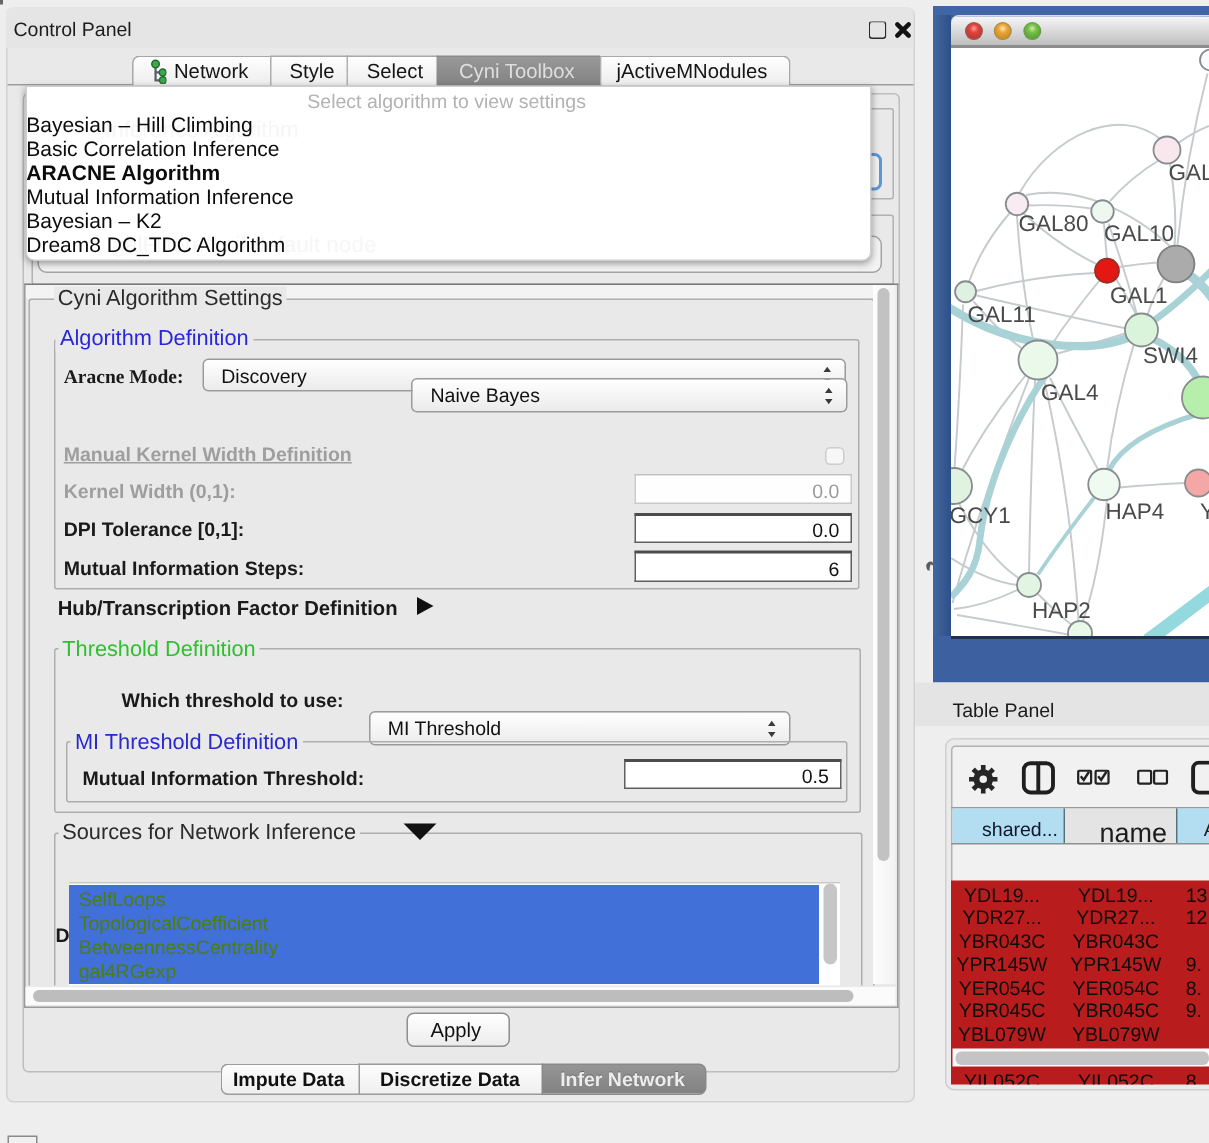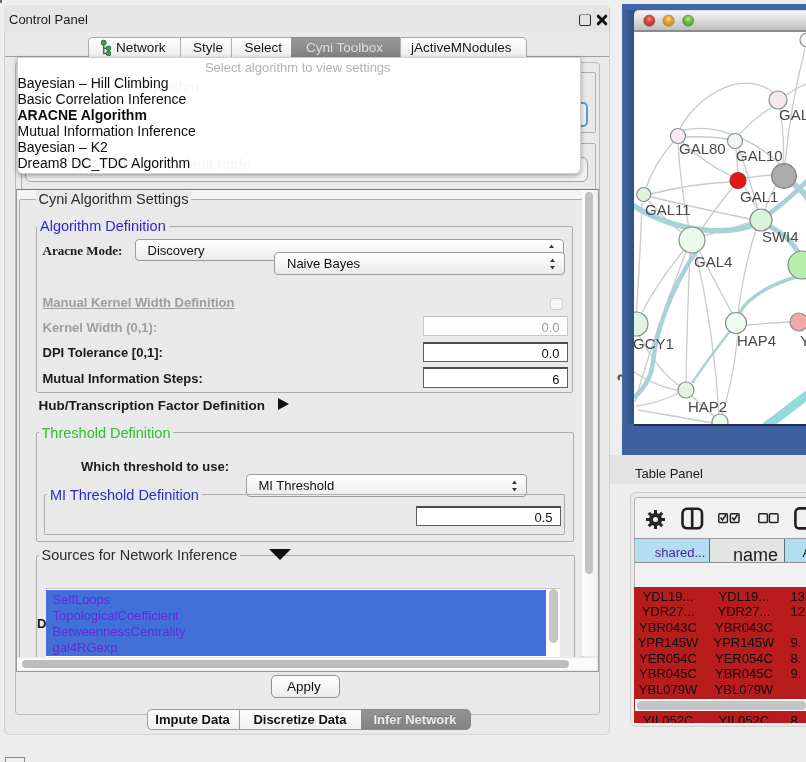--- a/index.html
+++ b/index.html
@@ -108,33 +108,34 @@
  <div class="combo" style="left:229px;top:264px;width:279.5px;height:20.5px;margin-top:20px;">
       <span class="tx">MI Threshold</span>
    <svg class="ab" style="right:8px;top:4.5px;" width="7" height="12" viewBox="0 0 7 12">
         <path d="M3.5 0.5 L6 4 L1 4 Z M3.5 11.5 L6 8 L1 8 Z" fill="#3a3a3a"></path>
       </svg>
     </div>
 
  <div class="grp" style="left:27.5px;top:304px;width:519px;height:39px;"></div>
  <div class="gtitle" style="left:30.5px;top:296.5px;color:#2929cf;">MI Threshold Definition</div>
 
+ <div class="lbl ab" style="left:38.5px;top:320.5px;">Mutual Information Threshold:</div>
  <div class="field" style="left:399px;top:315.5px;width:143px;height:17.5px;">
       <span>0.5</span>
     </div>
 
  <div class="grp" style="left:19px;top:364.5px;width:537px;height:120px;"></div>
  <div class="gtitle" style="left:22px;top:357px;color:#2b2b2b;">Sources for Network Inference</div>
  <div class="ab" style="left:252.5px;top:359px;width:0;height:0;border-top:11px solid #111;border-left:11px solid transparent;border-right:11px solid transparent;"></div>
 
  <div class="lbl ab" style="left:20.5px;top:381px;font-size:13px;margin-top:45px;">Data Attributes</div>
 
  <div class="ab" style="left:29px;top:398px;width:514.5px;height:70px;background:#fff;border-top:1px solid #c9c9c9;"></div>
  <div class="ab" style="left:29px;top:399.5px;width:500px;height:66px;background:#4170d8;"></div>
- <div class="ab" style="left:36px;top:401.5px;font-size:13px;color:#6d28d9;line-height:16.3px;white-space:nowrap;">SelfLoops<br>TopologicalCoefficient<br>BetweennessCentrality<br>gal4RGexp</div>
+ <div class="ab" style="left:36px;top:401.5px;font-size:13px;color:#4d7c0f;line-height:16.3px;white-space:nowrap;">SelfLoops<br>TopologicalCoefficient<br>BetweennessCentrality<br>gal4RGexp</div>
 
  <div class="ab" style="left:532.8px;top:399px;width:9px;height:54px;background:#c6c6c6;border-radius:4.5px;"></div>
 </div>
 
 <div class="ab" style="left:15.5px;top:188.5px;width:581px;height:481px;border:1px solid #9a9a9a;border-top:1.5px solid #7a7a7a;background:transparent;pointer-events:none;"></div>
 
 <div class="ab" style="left:581.5px;top:190px;width:15.5px;height:466px;background:linear-gradient(90deg,#fdfdfd,#f2f2f2);"></div>
 <div class="ab" style="left:585.2px;top:192.4px;width:7.5px;height:382px;background:#c2c2c2;border-radius:4px;"></div>
 
 <div class="ab" style="left:16.5px;top:657.5px;width:580px;height:12px;background:#fbfbfb;"></div>
@@ -301,21 +302,21 @@
  <rect x="11.4" y="0.8" width="8.6" height="8.6" rx="1" fill="none" stroke="#222" stroke-width="1.5"></rect>
 </svg>
 <svg class="ab" style="left:793.5px;top:506.5px;" width="13" height="23" viewBox="0 0 13 23">
  <rect x="1.4" y="1.4" width="18" height="20" rx="4" fill="none" stroke="#1f1f1f" stroke-width="2.6"></rect>
 </svg>
 
 <div class="ab" style="left:634px;top:537.6px;width:172px;height:1px;background:#9a9a9a;"></div>
 <div class="ab" style="left:635px;top:538.6px;width:74px;height:23.4px;background:#b3ddf1;"></div>
 <div class="ab" style="left:709.9px;top:538.6px;width:74px;height:23.4px;background:#e4e4e4;"></div>
 <div class="ab" style="left:784.9px;top:538.6px;width:21.1px;height:23.4px;background:#b3ddf1;"></div>
-<div class="ab" style="left:643px;top:544.5px;width:74px;text-align:center;font-size:13px;color:#4c1d95;">shared...</div>
+<div class="ab" style="left:643px;top:544.5px;width:74px;text-align:center;font-size:13px;color:#0f172a;">shared...</div>
 <div class="ab" style="left:718.5px;top:544.5px;width:74px;text-align:center;font-size:18px;color:#1c1c1c;">name</div>
 <div class="ab" style="left:634px;top:561.9px;width:172px;height:1.3px;background:#8f8f8f;"></div>
 <div class="ab" style="left:708.7px;top:538.6px;width:1.3px;height:23.4px;background:#56707c;"></div>
 <div class="ab" style="left:783.7px;top:538.6px;width:1.3px;height:23.4px;background:#56707c;"></div>
 <div class="ab" style="left:802.5px;top:544.5px;font-size:13px;color:#1c1c1c;">A</div>
 
 <div class="ab" style="left:634px;top:563.2px;width:200px;height:135.8px;background:#b91c1c;overflow:hidden;margin-top:24px;">
  <div class="ab" style="left:-3px;top:1.5px;width:74px;text-align:center;font-size:13px;color:#0d0d0d;line-height:15.5px;">YDL19...<br>YDR27...<br>YBR043C<br>YPR145W<br>YER054C<br>YBR045C<br>YBL079W<br>YLR345W<br>YIL052C</div>
  <div class="ab" style="left:72.9px;top:1.5px;width:74px;text-align:center;font-size:13px;color:#0d0d0d;line-height:15.5px;">YDL19...<br>YDR27...<br>YBR043C<br>YPR145W<br>YER054C<br>YBR045C<br>YBL079W<br>YLR345W<br>YIL052C</div>
  <div class="ab" style="left:156.5px;top:1.5px;font-size:13px;color:#0d0d0d;line-height:15.5px;">13.<br>12.<br>&nbsp;<br>9.<br>8.<br>9.<br>&nbsp;<br>9.<br>8.</div>

